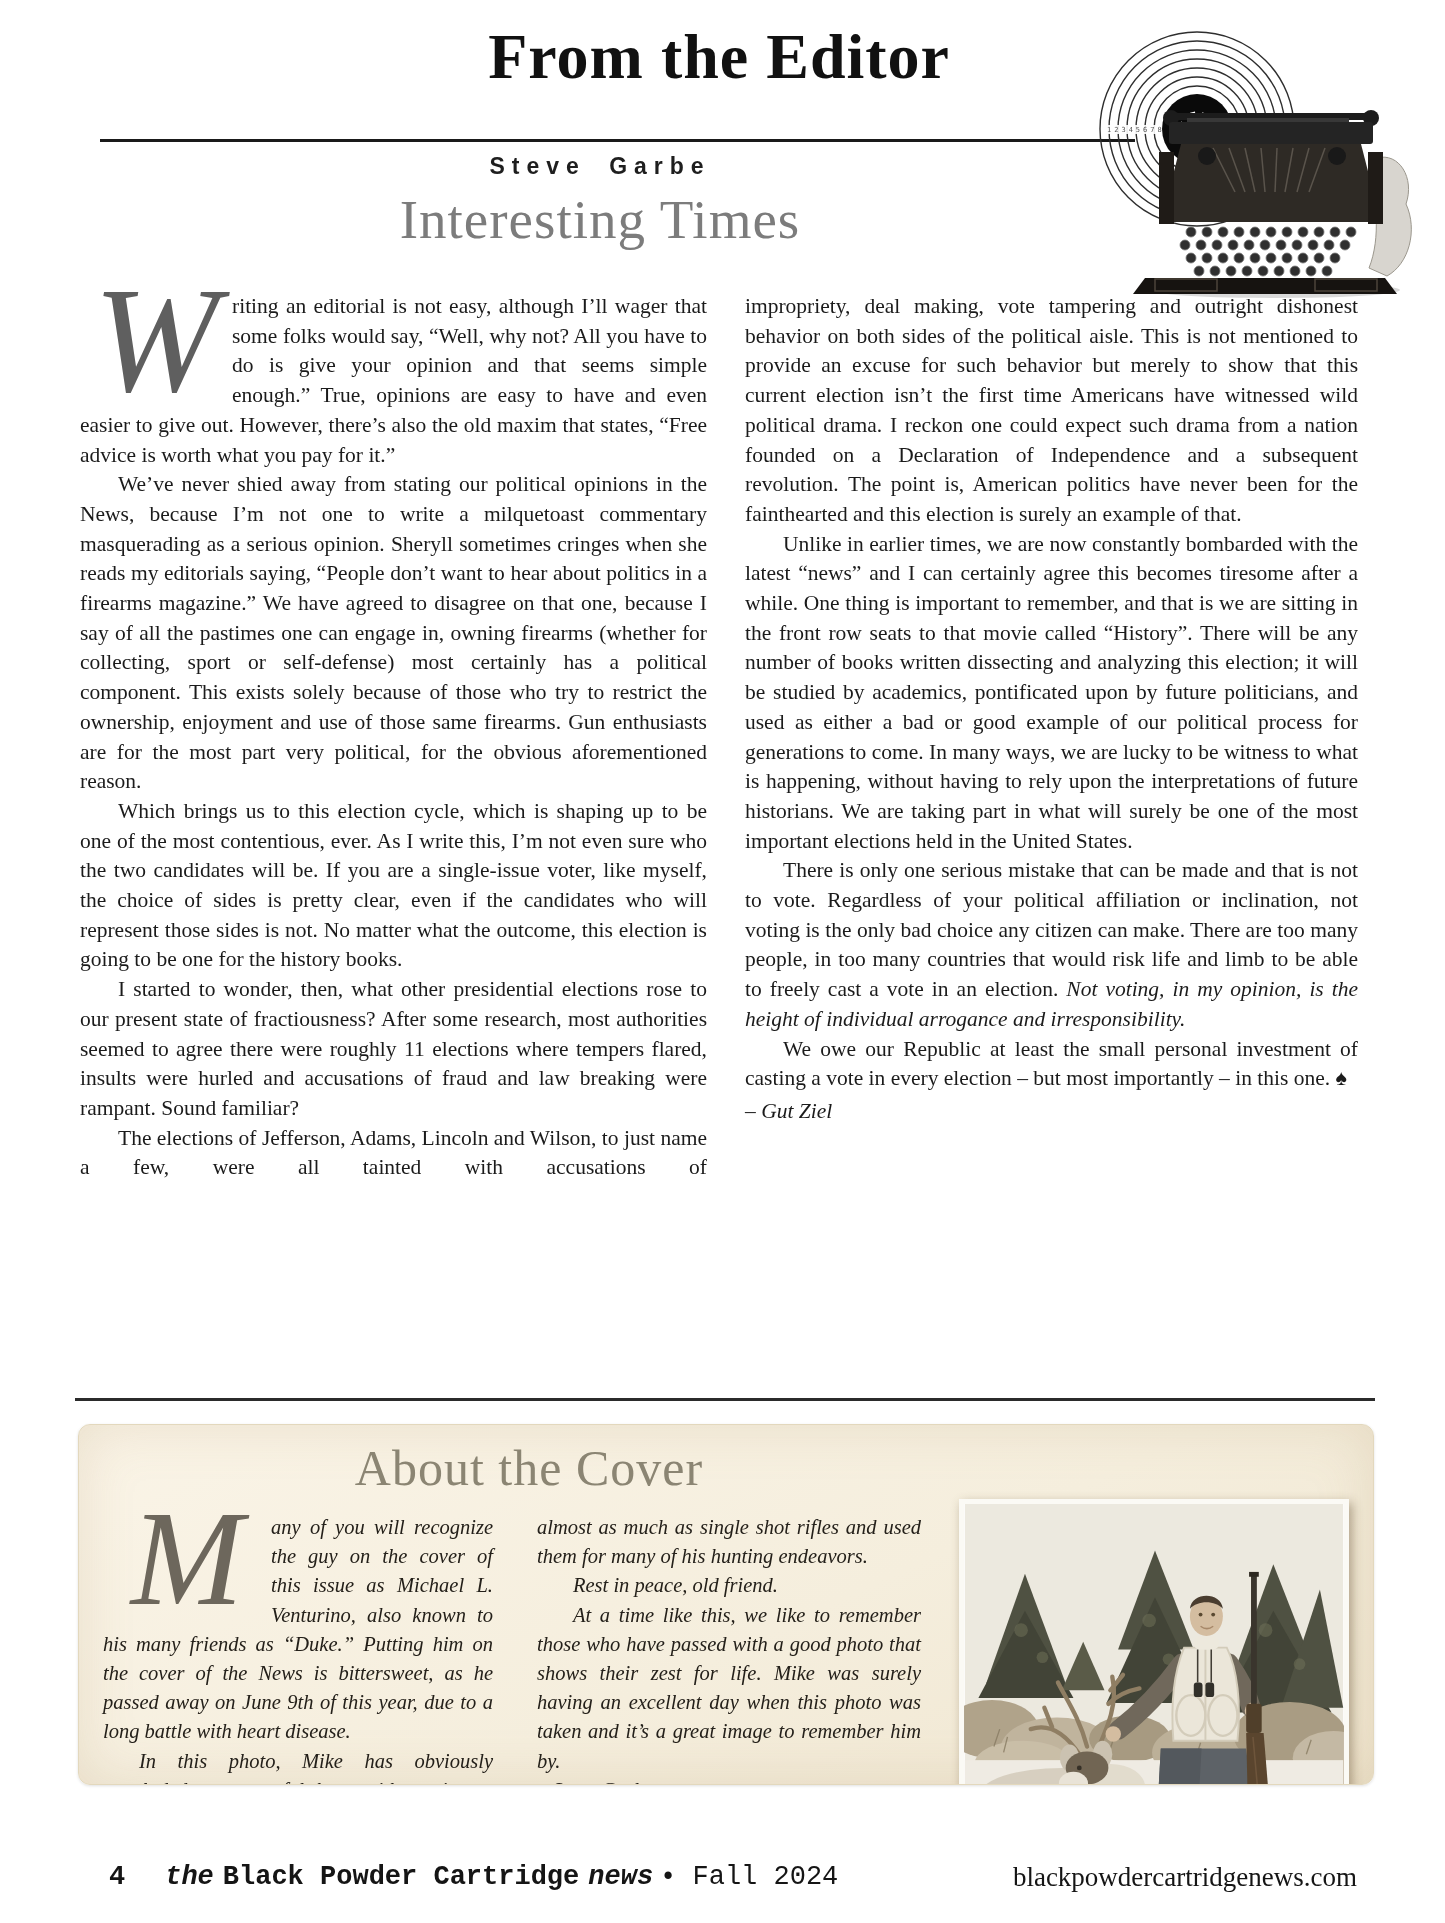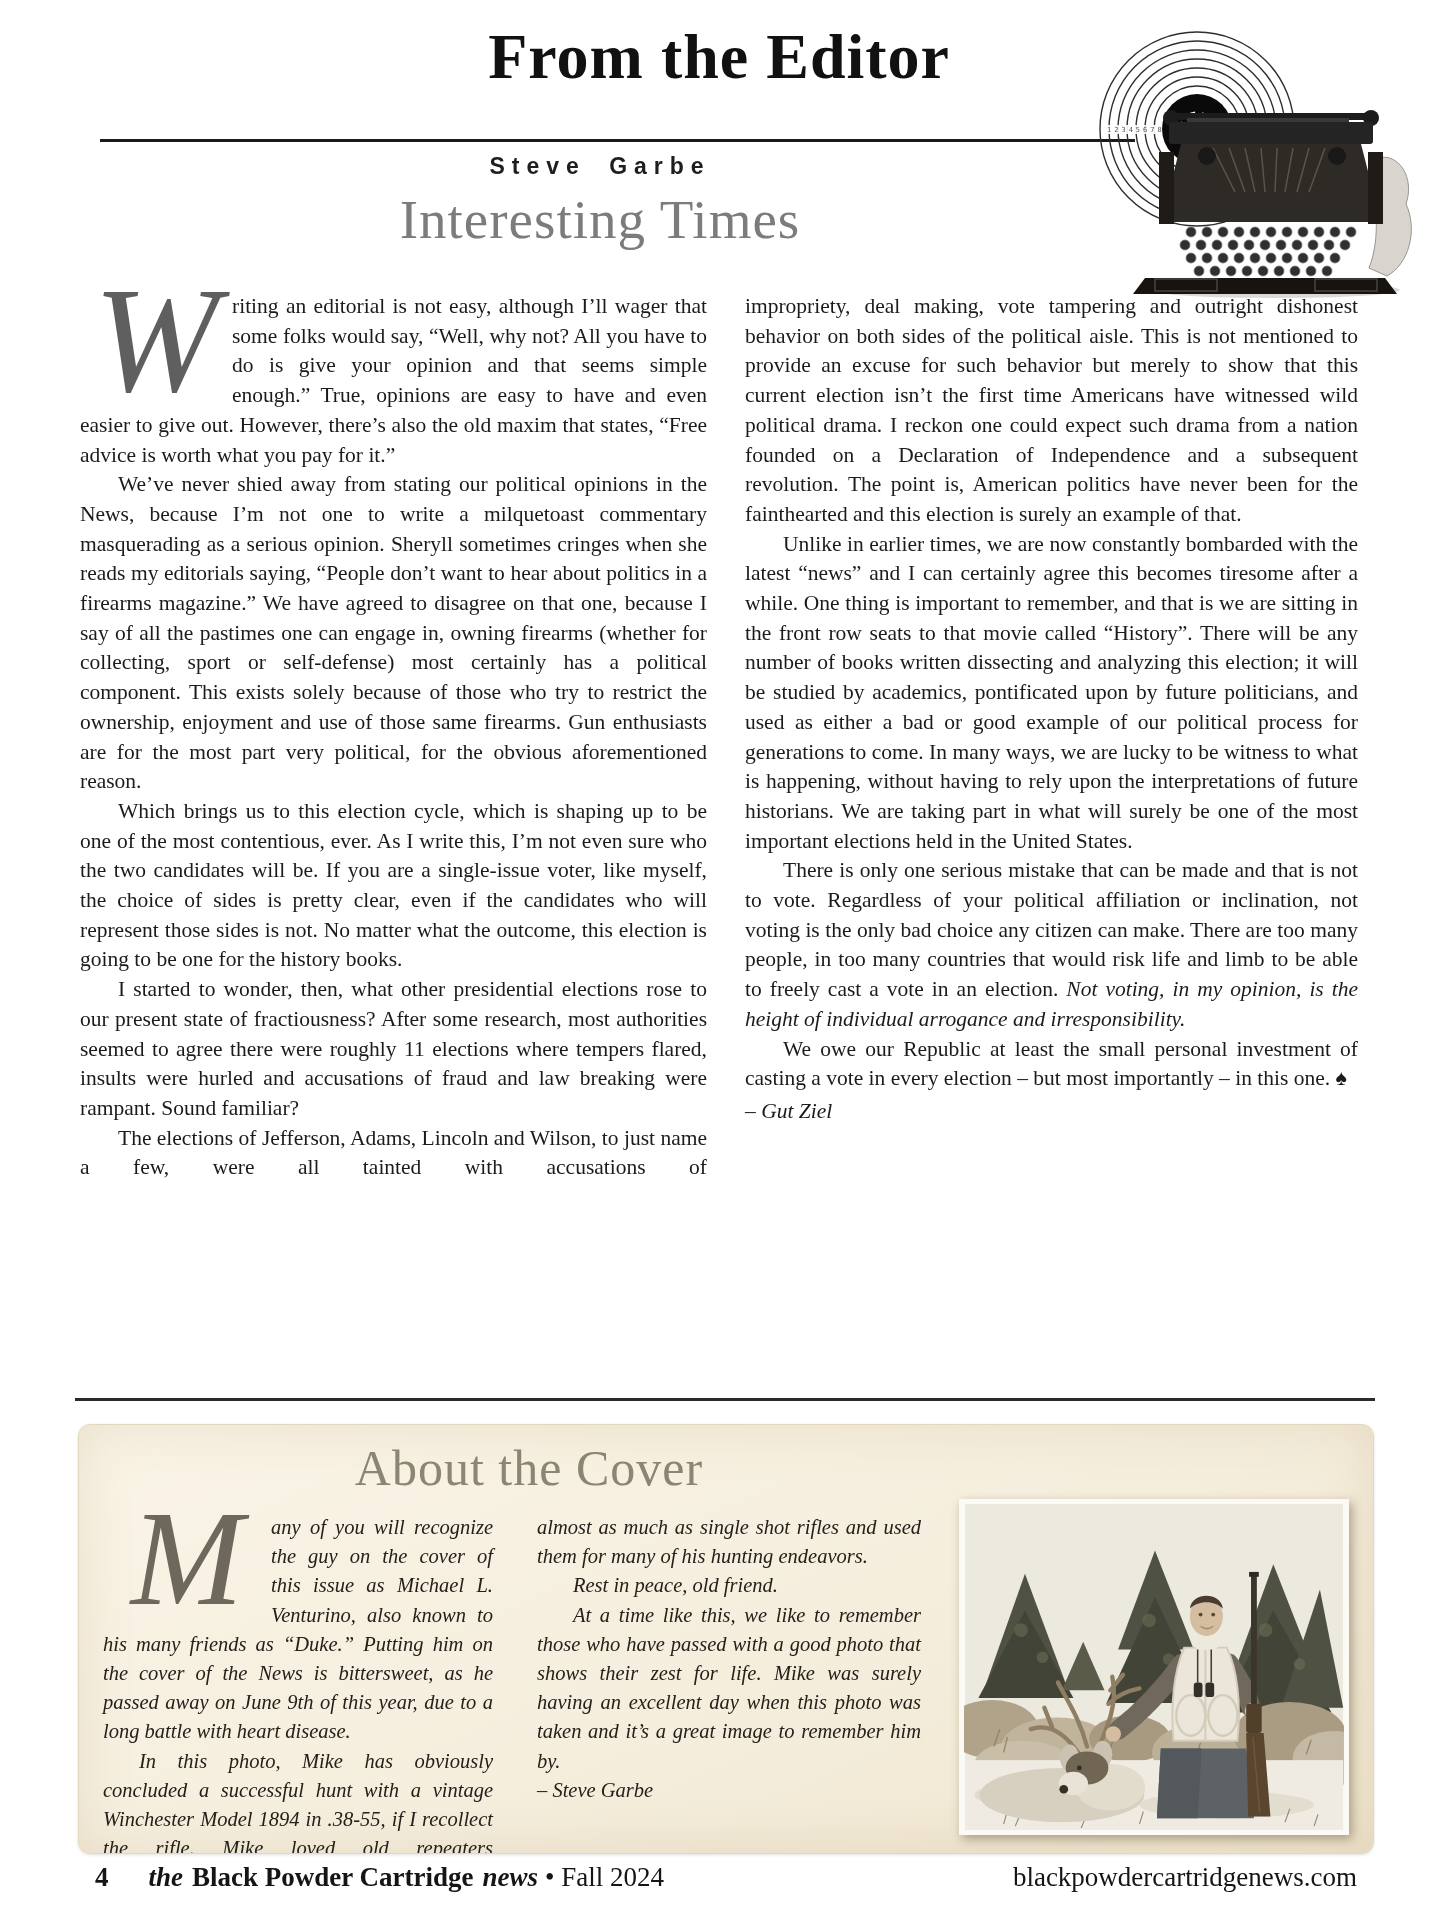--- a/index.html
+++ b/index.html
@@ -36,21 +36,21 @@
   .col p.cont { text-align-last:justify; }
   .dc-w {
     float:left; width:152px; height:96px; line-height:96px; text-align:center;
     font-size:150px; font-style:italic; color:#5f5f5f; font-weight:normal;
   }
   .sig { text-align:center; font-style:italic; margin-top:3px !important; }
 
   
   .divider { position:absolute; left:75px; top:1398px; width:1300px; height:3px; background:#2b2b2b; }
   .about-box {
-    position:absolute; left:78px; top:1424px; width:1296px; height:430px;
+    position:absolute; left:78px; top:1424px; width:1296px; height:361px;
     background:linear-gradient(155deg,#faf4e7 0%,#f5eedd 55%,#efe5cf 100%);
     border:1px solid #e3d8bd; border-radius:12px;
     box-shadow: inset 0 0 55px rgba(165,135,85,.18), 0 1px 3px rgba(0,0,0,.12);
     overflow:hidden;
   }
   .about-heading {
     position:absolute; left:0; top:14px; width:900px; margin:0; text-align:center;
     font-size:50px; font-weight:normal; color:#8b8573; letter-spacing:1px;
   }
   .about-col { position:absolute; top:88px; }
@@ -66,21 +66,21 @@
   .about-sig { text-align:center; padding-right:6px; }
 
   .cover-photo {
     position:absolute; left:880px; top:74px; width:390px; height:336px;
     background:#fff; border:5px solid #fbfaf5;
     box-shadow:3px 4px 10px rgba(90,70,40,.45);
   }
   .cover-photo svg { display:block; width:100%; height:100%; }
 
   
-  .footer-left { position:absolute; left:95px; top:1862px; font-size:27px; color:#151515; }
+  .footer-left { position:absolute; left:109px; top:1862px; font-size:27px; color:#151515;font-family:Liberation Mono, monospace; }
   .fl-num  { font-weight:bold; margin-right:40px; }
   .fl-the  { font-weight:bold; font-style:italic; margin-right:9px; }
   .fl-name { font-weight:bold; margin-right:9px; }
   .fl-news { font-weight:bold; font-style:italic; margin-right:7px; }
   .fl-issue{ font-weight:normal; }
   .footer-right { position:absolute; right:88px; top:1862px; font-size:27px; color:#151515; }
 </style>
 </head>
 <body>
 

